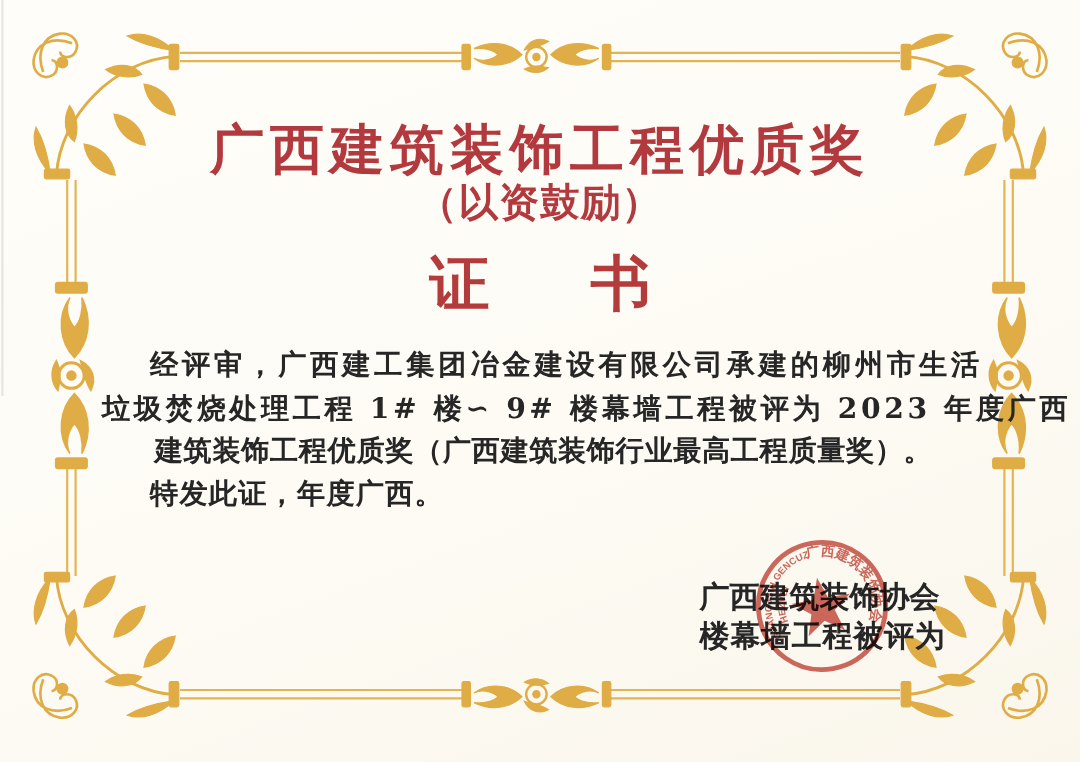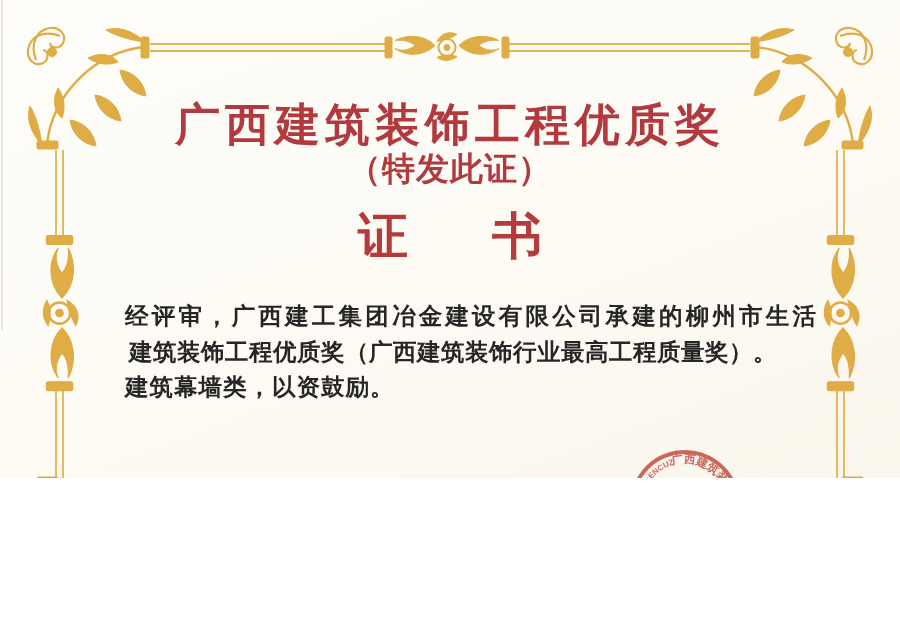--- a/index.html
+++ b/index.html
@@ -1,18 +1,18 @@
 <!DOCTYPE html>
 <html><head>
 <meta charset="utf-8">
 <style>
   html,body{margin:0;padding:0;}
   .cert{
     position:relative;
-    width:900px;height:478px;
+    width:900px;height:635px;
     background:linear-gradient(160deg,#FEFDF9 0%,#FDFBF4 55%,#FAF6EC 100%);
     font-family:"DejaVu Serif","Liberation Serif",serif;
     overflow:hidden;
   }
   .frame{position:absolute;left:0;top:0;width:900px;height:635px;}
   .scan-edge{position:absolute;left:1px;top:0;width:2px;height:330px;background:#d8d5d0;opacity:.55;}
   .title{
     position:absolute;left:0;top:95px;width:100%;
     text-align:center;font-size:45px;font-weight:700;
     color:#B23A3E;letter-spacing:5px;white-space:nowrap;
@@ -25,21 +25,21 @@
   .heading{
     position:absolute;left:0;top:203px;width:100%;
     display:flex;justify-content:center;gap:84px;
     font-size:50px;font-weight:700;color:#B43B3B;
   }
   .body-text{
     position:absolute;left:85px;top:287px;width:730px;
     color:#262626;font-size:23.5px;font-weight:700;line-height:35.5px;
   }
   .body-text .bline{white-space:nowrap;}
-  .l1{text-indent:40px;letter-spacing:3.2px;margin-top:12px;}
+  .l1{text-indent:40px;letter-spacing:3.2px;}
   .l2{letter-spacing:3px;}
   .l3{letter-spacing:0.5px;margin-left:44px;}
   .l4{text-indent:40px;letter-spacing:1px;}
   .signature{
     position:absolute;left:583px;top:482px;
     color:#262626;font-size:25px;font-weight:700;line-height:32px;
   }
   .signature .sig-date{letter-spacing:0.6px;}
   .stamp{
     position:absolute;left:610px;top:430px;width:150px;height:150px;
@@ -97,31 +97,32 @@
       <use href="#cornerOrn" transform="translate(900,626) scale(-1,-1)"></use>
       <use href="#hOrn" transform="translate(447,47.5)"></use>
       <use href="#hOrn" transform="translate(447,578.5) scale(1,-1)"></use>
       <use href="#hOrn" transform="translate(59.5,313) rotate(90) scale(1.25)"></use>
       <use href="#hOrn" transform="translate(840.5,313) rotate(90) scale(1.25)"></use>
     </g>
   </svg>
 
   <div class="title">广西建筑装饰工程优质奖</div>
 
-  <div class="subtitle">（特发此证）</div>
+  <div class="subtitle">（以资鼓励）</div>
 
   <div class="heading">
     <span>证</span>
     <span>书</span>
   </div>
 
   <div class="body-text">
     <div class="bline l1">经评审，广西建工集团冶金建设有限公司承建的柳州市生活</div>
+    <div class="bline l2">垃圾焚烧处理工程 1# 楼∽ 9# 楼幕墙工程被评为 2023 年度广西</div>
     <div class="bline l3">建筑装饰工程优质奖（广西建筑装饰行业最高工程质量奖）。</div>
-    <div class="bline l4">建筑幕墙类，以资鼓励。</div>
+    <div class="bline l4">特发此证，年度广西。</div>
   </div>
 
   <div class="signature">
     <div class="sig-org">广西建筑装饰协会</div>
     <div class="sig-date">楼幕墙工程被评为</div>
   </div>
 
   <svg class="stamp" viewBox="0 0 150 150" aria-hidden="true">
     <g transform="rotate(-10 75 75)">
       <circle cx="75" cy="75" r="53" fill="none" stroke="#C8544A" stroke-width="4"></circle>

